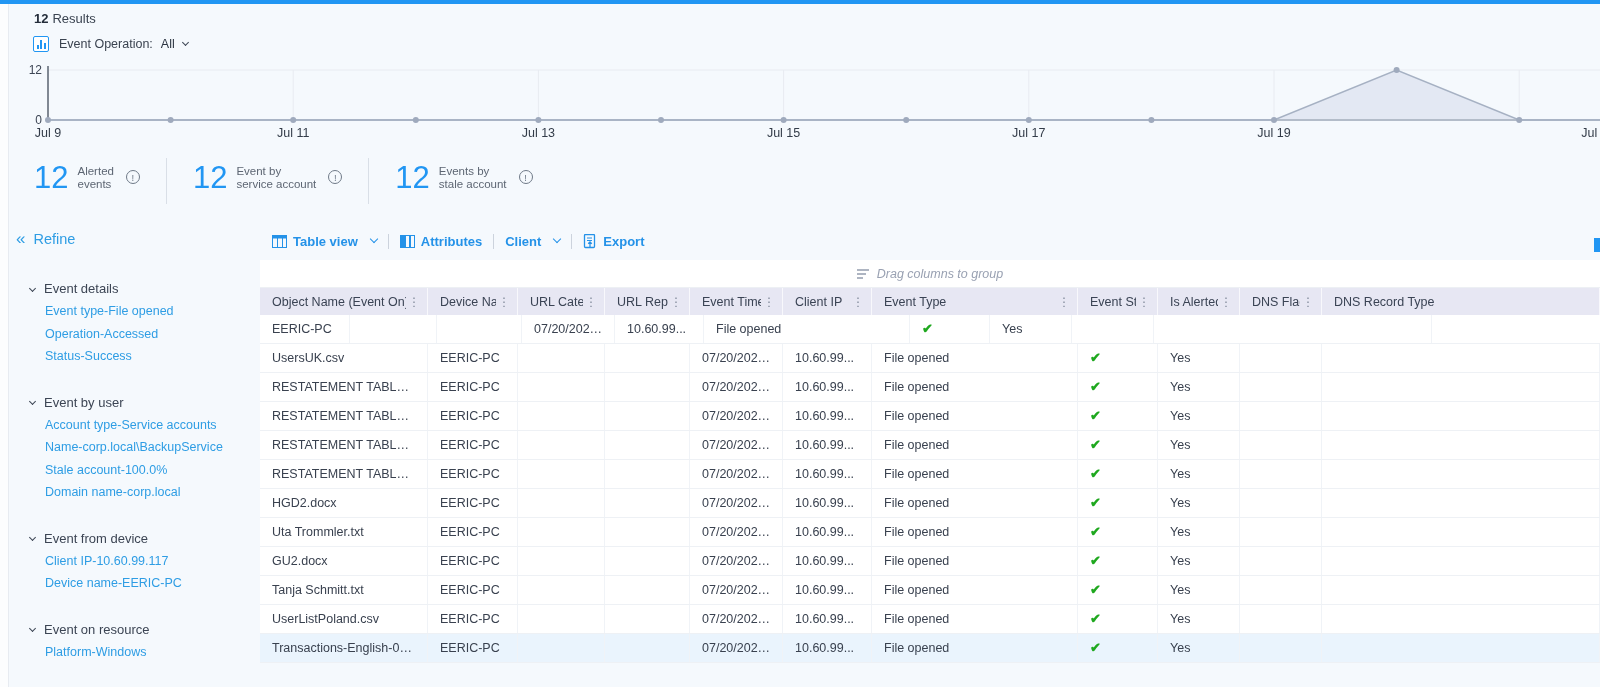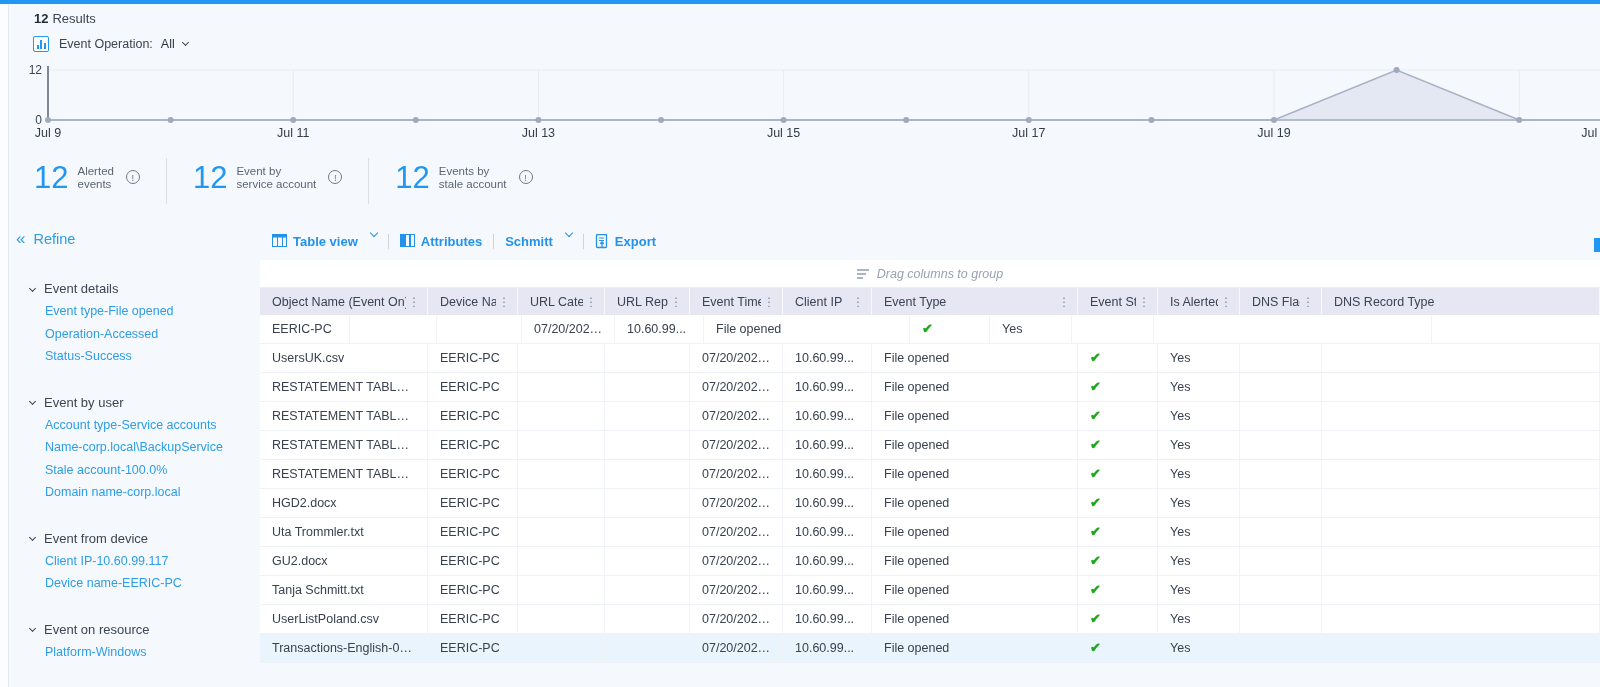--- a/index.html
+++ b/index.html
@@ -46,21 +46,21 @@
   
   .refine-head { position:absolute; top:231px; left:16px; color:var(--link); font-size:14.5px; cursor:pointer; display:flex; align-items:center; }
   .refine-head .laquo { font-size:17px; margin-right:8px; line-height:14px; }
   #refine-sections { position:absolute; top:278px; left:30px; width:230px; }
   .rsec { margin-bottom:24px; }
   .rsec-h { display:flex; align-items:center; font-size:13px; color:#3c4554; line-height:22px; cursor:pointer; }
   .rlink { display:block; font-size:12.5px; color:var(--link); line-height:22.5px; padding-left:15px; cursor:pointer; text-decoration:none; white-space:nowrap; }
 
   
   .toolbar { position:absolute; top:231px; left:272px; display:flex; align-items:center; font-size:13px; font-weight:600; color:var(--accentlink); height:20px; }
-  .tbtn { display:inline-flex; align-items:flex-start; cursor:pointer; gap:6px; }
+  .tbtn { display:inline-flex; align-items:center; cursor:pointer; gap:6px; }
   .tbtn svg { display:block; }
   .tb-div { width:1px; height:15px; background:#ccd3dd; margin:0 11px; }
 
   
   .tablewrap { position:absolute; top:260px; left:260px; width:1340px; height:403px; background:#fff; }
   .groupbar { height:28px; display:flex; align-items:center; justify-content:center; gap:8px; font-size:12.5px; font-style:italic; color:#99a1b2; border-bottom:1px solid #edf0f4; cursor:default; }
   .gicon { display:inline-flex; flex-direction:column; gap:2px; }
   .gicon i { display:block; height:2px; background:#aeb5c2; }
   #thead { display:flex; height:27px; background:var(--headerbg); }
   .th { display:flex; align-items:center; padding-left:12px; font-size:12.5px; color:#3a4354; border-right:1px solid rgba(255,255,255,.7); overflow:hidden; cursor:pointer; }
@@ -212,21 +212,21 @@
   <span class="tbtn">
     <svg width="15" height="13" viewBox="0 0 15 13">
         <rect x="0.5" y="0.5" width="4" height="12" fill="#2492e8" stroke="#2492e8"></rect>
         <rect x="5.5" y="0.5" width="4" height="12" fill="none" stroke="#2492e8"></rect>
         <rect x="10.5" y="0.5" width="4" height="12" fill="none" stroke="#2492e8"></rect>
       </svg>
     <span>Attributes</span>
   </span>
   <span class="tb-div"></span>
   <span class="tbtn">
-    <span>Schmitt</span>
+    <span>Client</span>
       <i class="chev"></i>
   </span>
   <span class="tb-div"></span>
   <span class="tbtn">
     <svg width="14" height="15" viewBox="0 0 14 15">
         <rect x="1.5" y="0.5" width="10" height="13" rx="1" fill="none" stroke="#2492e8" stroke-width="1.3"></rect>
         <line x1="4" y1="4" x2="9" y2="4" stroke="#2492e8"></line>
         <line x1="4" y1="6.5" x2="9" y2="6.5" stroke="#2492e8"></line>
         <path d="M7 13 L7 8 M5.2 9.8 L7 8 L8.8 9.8" fill="none" stroke="#2492e8" stroke-width="1.3"></path>
       </svg>

